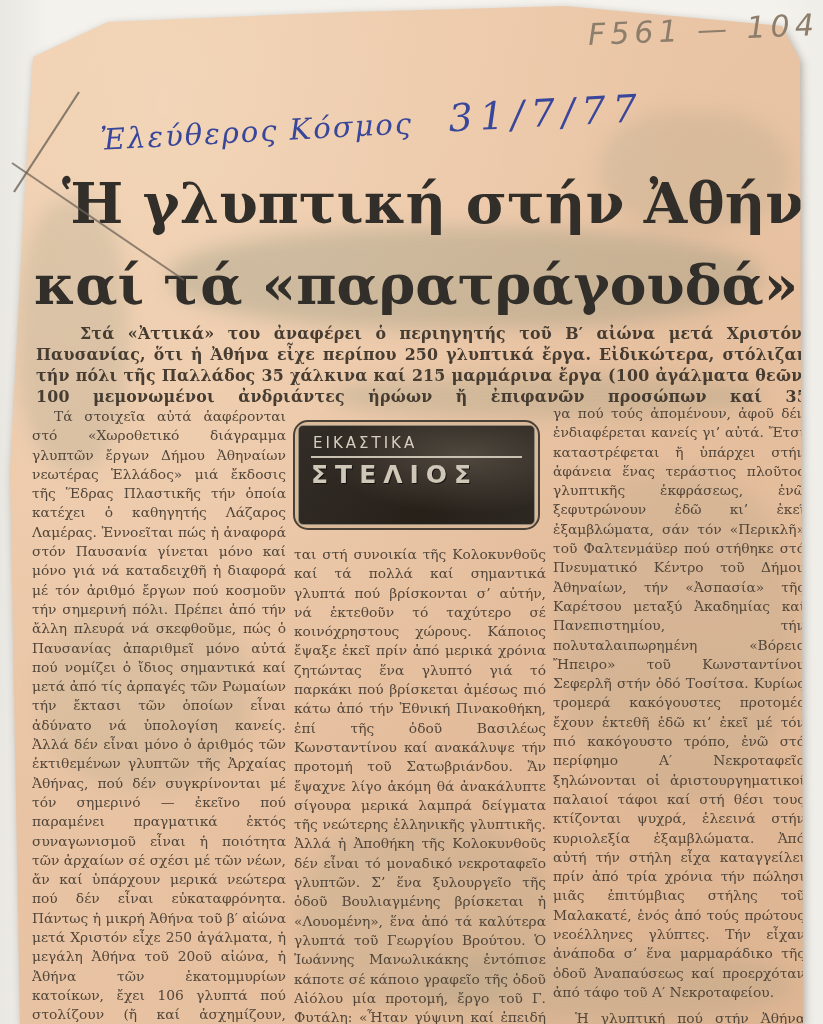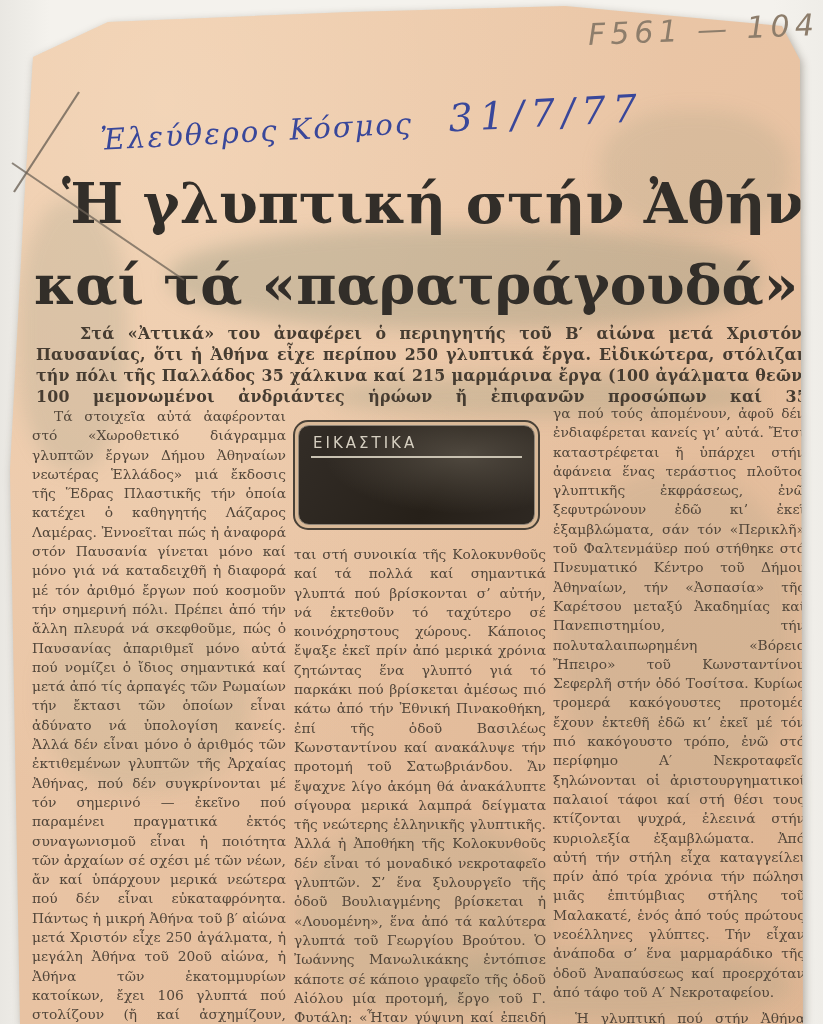--- a/index.html
+++ b/index.html
@@ -62,21 +62,21 @@
   .col2{left:294px;top:545px;width:252px;height:479px;}
   .col3{left:553px;top:404px;width:252px;height:620px;}
 
   
   .byline-box{
     position:absolute;left:293px;top:420px;width:247px;height:110px;
     border:2px solid #45ureshadow;border:2px solid #4a4238;border-radius:15px;
     padding:3px;box-sizing:border-box;background:#d9b998;
   }
   .byline-inner{
-    width:100%;height:100%;box-sizing:border-box;border-radius:11px;
+    width:100%;height:100%;box-sizing:border-box;border-radius:5px;
     background:
       radial-gradient(ellipse at 70% 30%, rgba(120,112,100,.5), rgba(0,0,0,0) 60%),
       linear-gradient(120deg,#332d27,#262019 60%,#2e2822);
     border:1px solid #8f8578;
     padding:7px 12px 0 12px;
   }
   .kicker{
     font-family:"DejaVu Sans",sans-serif;font-size:15px;letter-spacing:3px;
     color:#d6cfc0;padding:1px 0 4px 2px;border-bottom:2px solid #c9c2b2;
   }
@@ -109,20 +109,21 @@
       <div class="lead">Στά «Ἀττικά» του ἀναφέρει ὁ περιηγητής τοῦ Β′ αἰώνα μετά Χριστόν, Παυσανίας, ὅτι ἡ Ἀθήνα εἶχε περίπου 250 γλυπτικά ἔργα. Εἰδικώτερα, στόλιζαν τήν πόλι τῆς Παλλάδος 35 χάλκινα καί 215 μαρμάρινα ἔργα (100 ἀγάλματα θεῶν, 100 μεμονωμένοι ἀνδριάντες ἡρώων ἤ ἐπιφανῶν προσώπων καί 35 συμπλέγματα).</div>
 
       <div class="col col1">
         <p class="indent">Τά στοιχεῖα αὐτά ἀαφέρονται στό «Χωροθετικό διάγραμμα γλυπτῶν ἔργων Δήμου Ἀθηναίων νεωτέρας Ἑλλάδος» μιά ἔκδοσις τῆς Ἕδρας Πλαστικῆς τήν ὁποία κατέχει ὁ καθηγητής Λάζαρος Λαμέρας. Ἐννοεῖται πώς ἡ ἀναφορά στόν Παυσανία γίνεται μόνο καί μόνο γιά νά καταδειχθῆ ἡ διαφορά μέ τόν ἀριθμό ἔργων πού κοσμοῦν τήν σημερινή πόλι. Πρέπει ἀπό τήν ἄλλη πλευρά νά σκεφθοῦμε, πώς ὁ Παυσανίας ἀπαριθμεῖ μόνο αὐτά πού νομίζει ὁ ἴδιος σημαντικά καί μετά ἀπό τίς ἁρπαγές τῶν Ρωμαίων τήν ἔκτασι τῶν ὁποίων εἶναι ἀδύνατο νά ὑπολογίση κανείς. Ἀλλά δέν εἶναι μόνο ὁ ἀριθμός τῶν ἐκτιθεμένων γλυπτῶν τῆς Ἀρχαίας Ἀθήνας, πού δέν συγκρίνονται μέ τόν σημερινό — ἐκεῖνο πού παραμένει πραγματικά ἐκτός συναγωνισμοῦ εἶναι ἡ ποιότητα τῶν ἀρχαίων σέ σχέσι μέ τῶν νέων, ἄν καί ὑπάρχουν μερικά νεώτερα πού δέν εἶναι εὐκαταφρόνητα. Πάντως ἡ μικρή Ἀθήνα τοῦ β′ αἰώνα μετά Χριστόν εἶχε 250 ἀγάλματα, ἡ μεγάλη Ἀθήνα τοῦ 20οῦ αἰώνα, ἡ Ἀθήνα τῶν ἑκατομμυρίων κατοίκων, ἔχει 106 γλυπτά πού στολίζουν (ἤ καί ἀσχημίζουν, ἀνάλογα μέ τήν πολύ διαφορετική τους ποιότητα) διάφορες περιοχές της, ἐνῶ ὑπάρχουν καί πολλά πού δέν ἐκτίθενται:</p>
 
       </div>
 
       <div class="byline-box">
         <div class="byline-inner">
           <div class="kicker">ΕΙΚΑΣΤΙΚΑ</div>
+          <div class="author">ΣΤΕΛΙΟΣ</div>
         </div>
       </div>
 
       <div class="col col2">
         <p>ται στή συνοικία τῆς Κολοκυνθοῦς καί τά πολλά καί σημαντικά γλυπτά πού βρίσκονται σ’ αὐτήν, νά ἐκτεθοῦν τό ταχύτερο σέ κοινόχρηστους χώρους. Κάποιος ἔψαξε ἐκεῖ πρίν ἀπό μερικά χρόνια ζητώντας ἕνα γλυπτό γιά τό παρκάκι πού βρίσκεται ἀμέσως πιό κάτω ἀπό τήν Ἐθνική Πινακοθήκη, ἐπί τῆς ὁδοῦ Βασιλέως Κωνσταντίνου καί ανακάλυψε τήν προτομή τοῦ Σατωβριάνδου. Ἄν ἔψαχνε λίγο ἀκόμη θά ἀνακάλυπτε σίγουρα μερικά λαμπρά δείγματα τῆς νεώτερης ἑλληνικῆς γλυπτικῆς. Ἀλλά ἡ Ἀποθήκη τῆς Κολοκυνθοῦς δέν εἶναι τό μοναδικό νεκροταφεῖο γλυπτῶν. Σ’ ἕνα ξυλουργεῖο τῆς ὁδοῦ Βουλιαγμένης βρίσκεται ἡ «Λουομένη», ἕνα ἀπό τά καλύτερα γλυπτά τοῦ Γεωργίου Βρούτου. Ὁ Ἰωάννης Μανωλικάκης ἐντόπισε κάποτε σέ κάποιο γραφεῖο τῆς ὁδοῦ Αἰόλου μία προτομή, ἔργο τοῦ Γ. Φυτάλη: «Ἦταν γύψινη καί ἐπειδή εἶχε ἀρχίσει νά μαυρίζη τήν εἶχαν χρωματίσει καφετιά». Στή Σχολή Καλῶν Τεχνῶν κατασκονίζονται πολλά γύψινα προπλάσματα βραβευμένων γλυπτῶν, ἐνῶ οἱ κληρονόμοι πολλῶν καλλιτεχνῶν δέν ξέρουν τί νά κάνουν μέ τά ἔρ-</p>
       </div>
 
       <div class="col col3">
         <p>γα πού τούς ἀπομένουν, ἀφοῦ δέν ἐνδιαφέρεται κανείς γι’ αὐτά. Ἔτσι καταστρέφεται ἤ ὑπάρχει στήν ἀφάνεια ἕνας τεράστιος πλοῦτος γλυπτικῆς ἐκφράσεως, ἐνῶ ξεφυτρώνουν ἐδῶ κι’ ἐκεῖ ἐξαμβλώματα, σάν τόν «Περικλῆ» τοῦ Φαλτενμάϋερ πού στήθηκε στό Πνευματικό Κέντρο τοῦ Δήμου Ἀθηναίων, τήν «Ἀσπασία» τῆς Καρέτσου μεταξύ Ἀκαδημίας καί Πανεπιστημίου, τήν πολυταλαιπωρημένη «Βόρειο Ἤπειρο» τοῦ Κωνσταντίνου Σεφερλῆ στήν ὁδό Τοσίτσα. Κυρίως τρομερά κακόγουστες προτομές ἔχουν ἐκτεθῆ ἐδῶ κι’ ἐκεῖ μέ τόν πιό κακόγουστο τρόπο, ἐνῶ στό περίφημο Α′ Νεκροταφεῖο ξηλώνονται οἱ ἀριστουργηματικοί παλαιοί τάφοι καί στή θέσι τους κτίζονται ψυχρά, ἐλεεινά στήν κυριολεξία ἐξαμβλώματα. Ἀπό αὐτή τήν στήλη εἶχα καταγγείλει πρίν ἀπό τρία χρόνια τήν πώλησι μιᾶς ἐπιτύμβιας στήλης τοῦ Μαλακατέ, ἑνός ἀπό τούς πρώτους νεοέλληνες γλύπτες. Τήν εἶχαν ἀνάποδα σ’ ἕνα μαρμαράδικο τῆς ὁδοῦ Ἀναπαύσεως καί προερχόταν ἀπό τάφο τοῦ Α′ Νεκροταφείου.</p>
         <p class="indent">Ἡ γλυπτική πού στήν Ἀθήνα βρῆκε τήν ὑψηλότερή της ἔκφρασι ταπεινώθηκε κι’ ἐξευτελίσθηκε στήν ἴδια πόλι. Πότε λοιπόν θά ἔλθη ὁ Μεσίας Ἐκεῖνος πού θά ἐνδιαφερθῆ γιά κάποια ἐξωράϊσι μιά καί τό ὑλικό ὑπάρχει καί τά γλυπτά τῶν σύγχρονων Ἑλλήνων γλυπτῶν παραμένουν στήν ἀφάνεια;</p>

